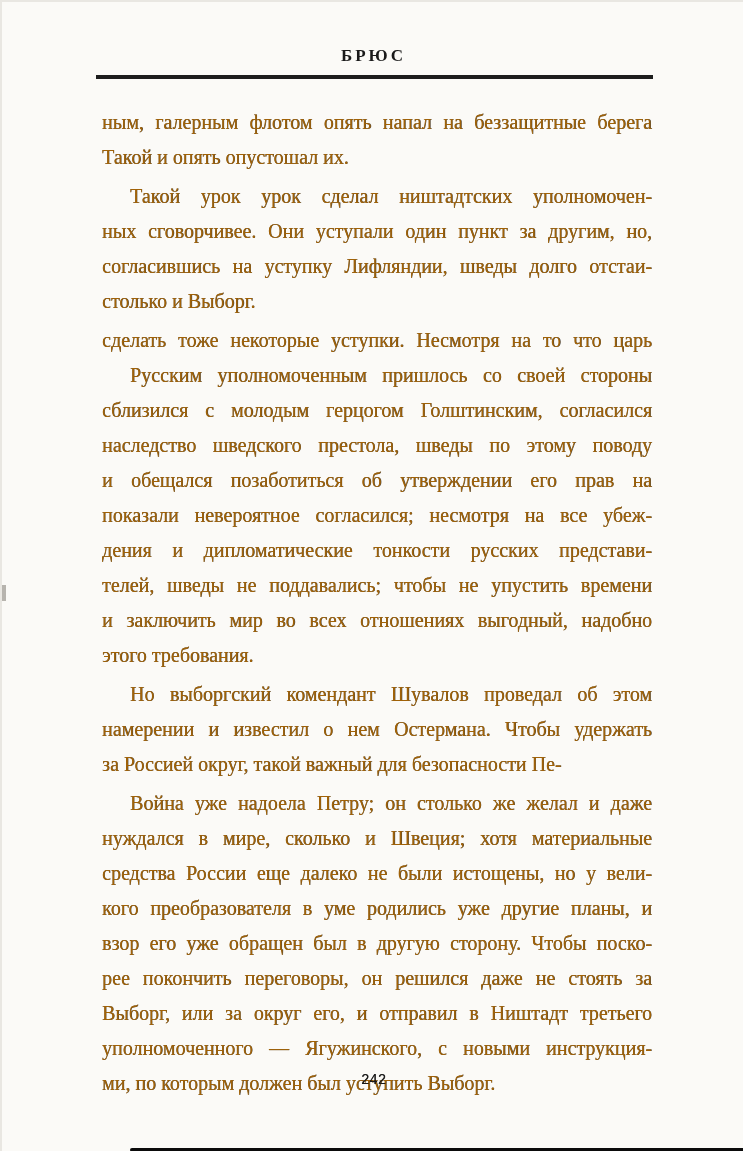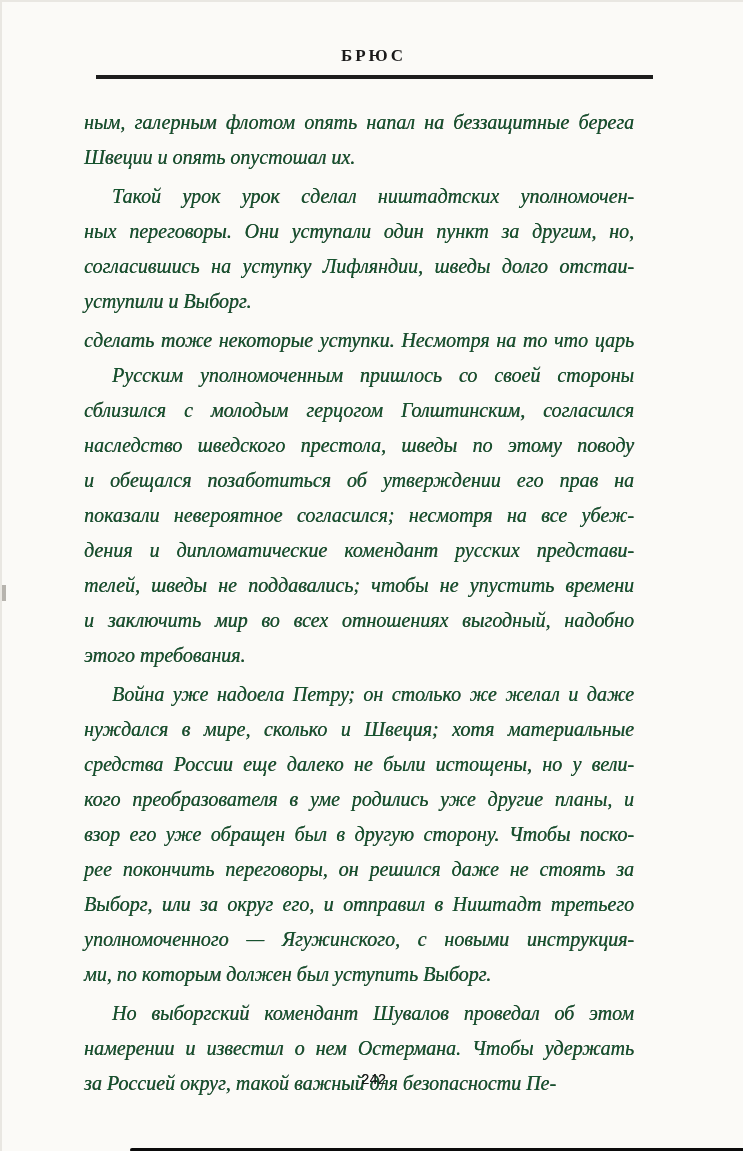--- a/index.html
+++ b/index.html
@@ -31,27 +31,26 @@
     position: absolute;
     top: 73px;
     left: 94px;
     width: 557px;
     height: 2px;
     background: #1d1d1d;
   }
   .body-text {
     position: absolute;
     top: 99px;
-    left: 76px;
+    left: 94px;
     width: 562px;
     font-size: 20px;
     line-height: 31px;
-    color: #14532d;
+    color: #a16207;
     text-shadow: 0.35px 0 0 rgba(10,10,10,0.75);
-    font-style: italic;
   }
   .line {
     text-align: justify;
     text-align-last: justify;
     white-space: normal;
   }
   .line.last {
     text-align-last: left;
   }
   .line.first-indent {
@@ -89,53 +88,53 @@
 </style>
 </head>
 <body>
 
 <div class="page">
   <div class="running-head">БРЮС</div>
   <div class="head-rule"></div>
   <div class="body-text">
       <div class="para">
         <div class="line">ным, галерным флотом опять напал на беззащитные берега</div>
-        <div class="line last">Швеции и опять опустошал их.</div>
+        <div class="line last">Такой и опять опустошал их.</div>
       </div>
       <div class="para">
         <div class="line first-indent">Такой урок урок сделал ништадтских уполномочен-</div>
-        <div class="line">ных переговоры. Они уступали один пункт за другим, но,</div>
+        <div class="line">ных сговорчивее. Они уступали один пункт за другим, но,</div>
         <div class="line">согласившись на уступку Лифляндии, шведы долго отстаи-</div>
-        <div class="line last">уступили и Выборг.</div>
+        <div class="line last">столько и Выборг.</div>
       </div>
       <div class="para">
         <div class="line">сделать тоже некоторые уступки. Несмотря на то что царь</div>
         <div class="line first-indent">Русским уполномоченным пришлось со своей стороны</div>
         <div class="line">сблизился с молодым герцогом Голштинским, согласился</div>
         <div class="line">наследство шведского престола, шведы по этому поводу</div>
         <div class="line">и обещался позаботиться об утверждении его прав на</div>
         <div class="line">показали невероятное согласился; несмотря на все убеж-</div>
-        <div class="line">дения и дипломатические комендант русских представи-</div>
+        <div class="line">дения и дипломатические тонкости русских представи-</div>
         <div class="line">телей, шведы не поддавались; чтобы не упустить времени</div>
         <div class="line">и заключить мир во всех отношениях выгодный, надобно</div>
         <div class="line last">этого требования.</div>
+      </div>
+      <div class="para">
+        <div class="line first-indent">Но выборгский комендант Шувалов проведал об этом</div>
+        <div class="line">намерении и известил о нем Остермана. Чтобы удержать</div>
+        <div class="line last">за Россией округ, такой важный для безопасности Пе-</div>
       </div>
       <div class="para">
         <div class="line first-indent">Война уже надоела Петру; он столько же желал и даже</div>
         <div class="line">нуждался в мире, сколько и Швеция; хотя материальные</div>
         <div class="line">средства России еще далеко не были истощены, но у вели-</div>
         <div class="line">кого преобразователя в уме родились уже другие планы, и</div>
         <div class="line">взор его уже обращен был в другую сторону. Чтобы поско-</div>
         <div class="line">рее покончить переговоры, он решился даже не стоять за</div>
         <div class="line">Выборг, или за округ его, и отправил в Ништадт третьего</div>
         <div class="line">уполномоченного — Ягужинского, с новыми инструкция-</div>
         <div class="line last">ми, по которым должен был уступить Выборг.</div>
       </div>
-      <div class="para">
-        <div class="line first-indent">Но выборгский комендант Шувалов проведал об этом</div>
-        <div class="line">намерении и известил о нем Остермана. Чтобы удержать</div>
-        <div class="line last">за Россией округ, такой важный для безопасности Пе-</div>
-      </div>
     </div>
   <div class="page-number">242</div>
   <div class="scan-bar-bottom"></div>
   <div class="scan-speck-left"></div>
 </div>
 
 </body></html>

